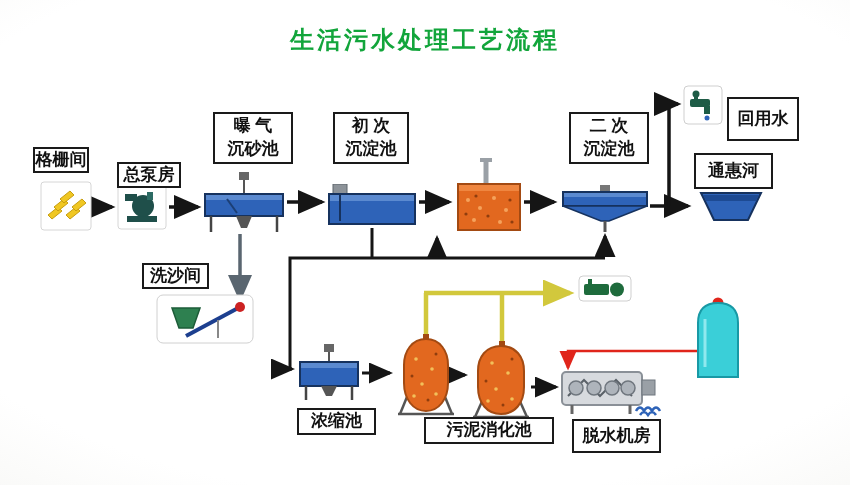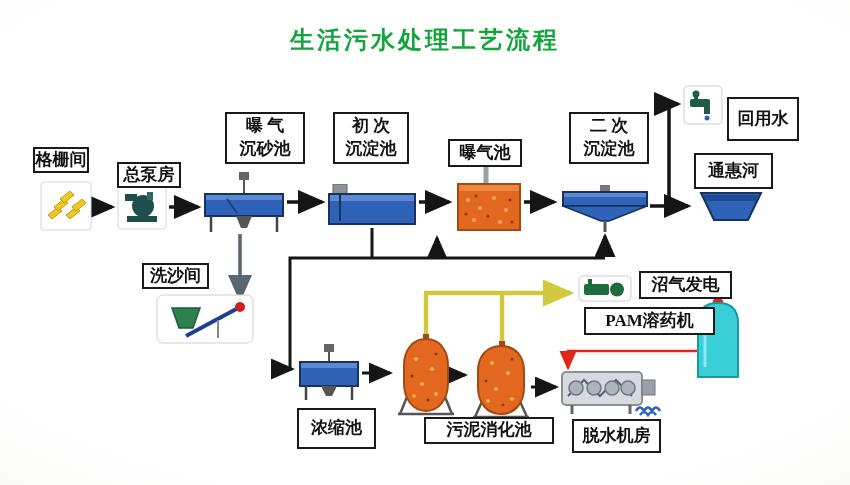--- a/index.html
+++ b/index.html
@@ -1,18 +1,18 @@
 <!DOCTYPE html>
 <html><head>
 <meta charset="utf-8">
 <style>
   html,body{margin:0;padding:0;background:#fff;}
   .canvas{
     position:relative;width:850px;height:485px;overflow:hidden;
-    font-family:Liberation Serif, serif;
+    font-family:Liberation Sans, sans-serif;
     background:radial-gradient(115% 105% at 50% 45%, #ffffff 55%, #f4f4f1 82%, #e3e3df 100%);
   }
   .title{
     position:absolute;left:0;top:24px;width:850px;text-align:center;
     font-size:24px;font-weight:800;color:#12a53b;letter-spacing:3px;
   }
   .lb{
     position:absolute;display:flex;align-items:center;justify-content:center;
     background:#ffffff;border:2px solid #1a1a1a;box-sizing:border-box;
     font-size:17px;font-weight:700;color:#111;text-align:center;
@@ -267,29 +267,26 @@
   <div class="icon" style="left:694px;top:295px">
     <svg width="48" height="84" viewBox="0 0 48 84">
       <circle cx="24" cy="8" r="5.5" fill="#e0251b"></circle>
       <path d="M4,82 L4,28 Q4,8 24,8 Q44,8 44,28 L44,82 Z" fill="#3acfd8" stroke="#1899a5" stroke-width="2"></path>
       <line x1="11" y1="24" x2="11" y2="72" stroke="#8fe8ee" stroke-width="3"></line>
     </svg>
   </div>
 
   <div class="lb" style="left:33px;top:147px;width:56px;height:26px">格栅间</div>
   <div class="lb" style="left:117px;top:162px;width:64px;height:26px">总泵房</div>
-  <div class="lb" style="left:225px;top:112px;width:80px;height:52px">曝 气
+  <div class="lb" style="left:213px;top:112px;width:80px;height:52px">曝 气
 沉砂池</div>
   <div class="lb" style="left:333px;top:112px;width:76px;height:52px">初 次
 沉淀池</div>
-  <div class="lb" style="left:448px;top:139px;width:74px;height:28px">曝气池</div>
   <div class="lb" style="left:569px;top:112px;width:80px;height:52px">二 次
 沉淀池</div>
   <div class="lb" style="left:727px;top:97px;width:72px;height:44px">回用水</div>
   <div class="lb" style="left:694px;top:153px;width:79px;height:36px">通惠河</div>
   <div class="lb" style="left:142px;top:263px;width:67px;height:26px">洗沙间</div>
-  <div class="lb" style="left:297px;top:408px;width:79px;height:41px">浓缩池</div>
+  <div class="lb" style="left:297px;top:408px;width:79px;height:27px">浓缩池</div>
   <div class="lb" style="left:424px;top:417px;width:130px;height:27px">污泥消化池</div>
   <div class="lb" style="left:572px;top:419px;width:89px;height:34px">脱水机房</div>
-  <div class="lb" style="left:639px;top:271px;width:93px;height:28px">沼气发电</div>
-  <div class="lb" style="left:584px;top:307px;width:131px;height:28px">PAM溶药机</div>
 
 </div>
 
 </body></html>

